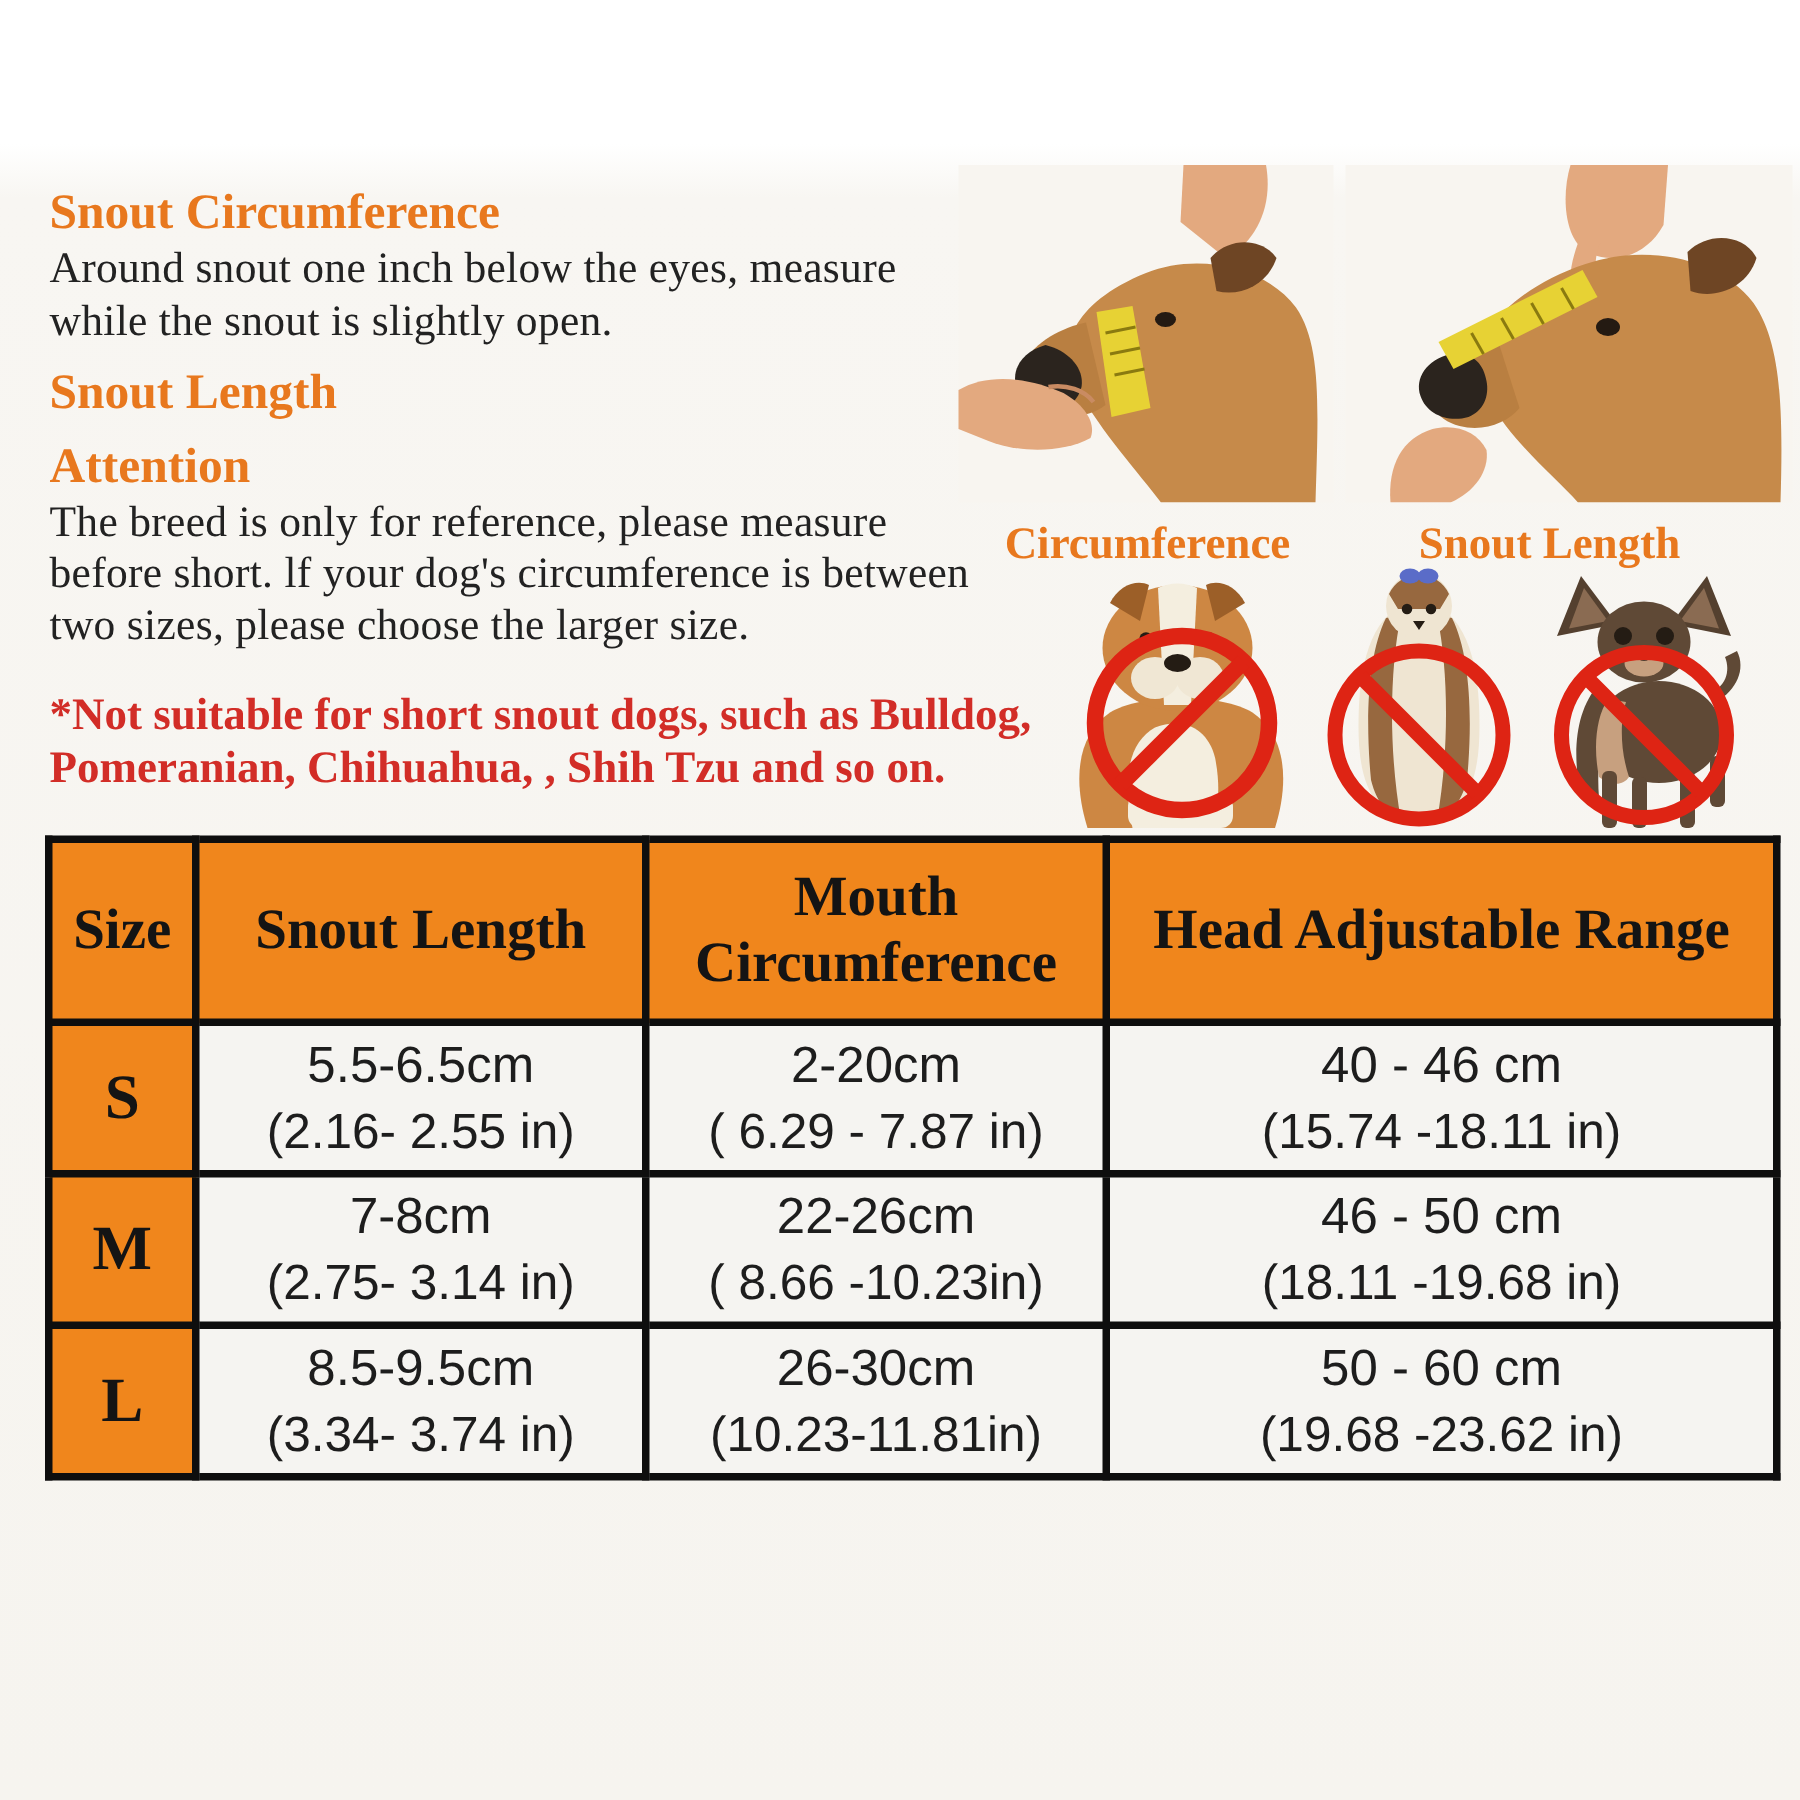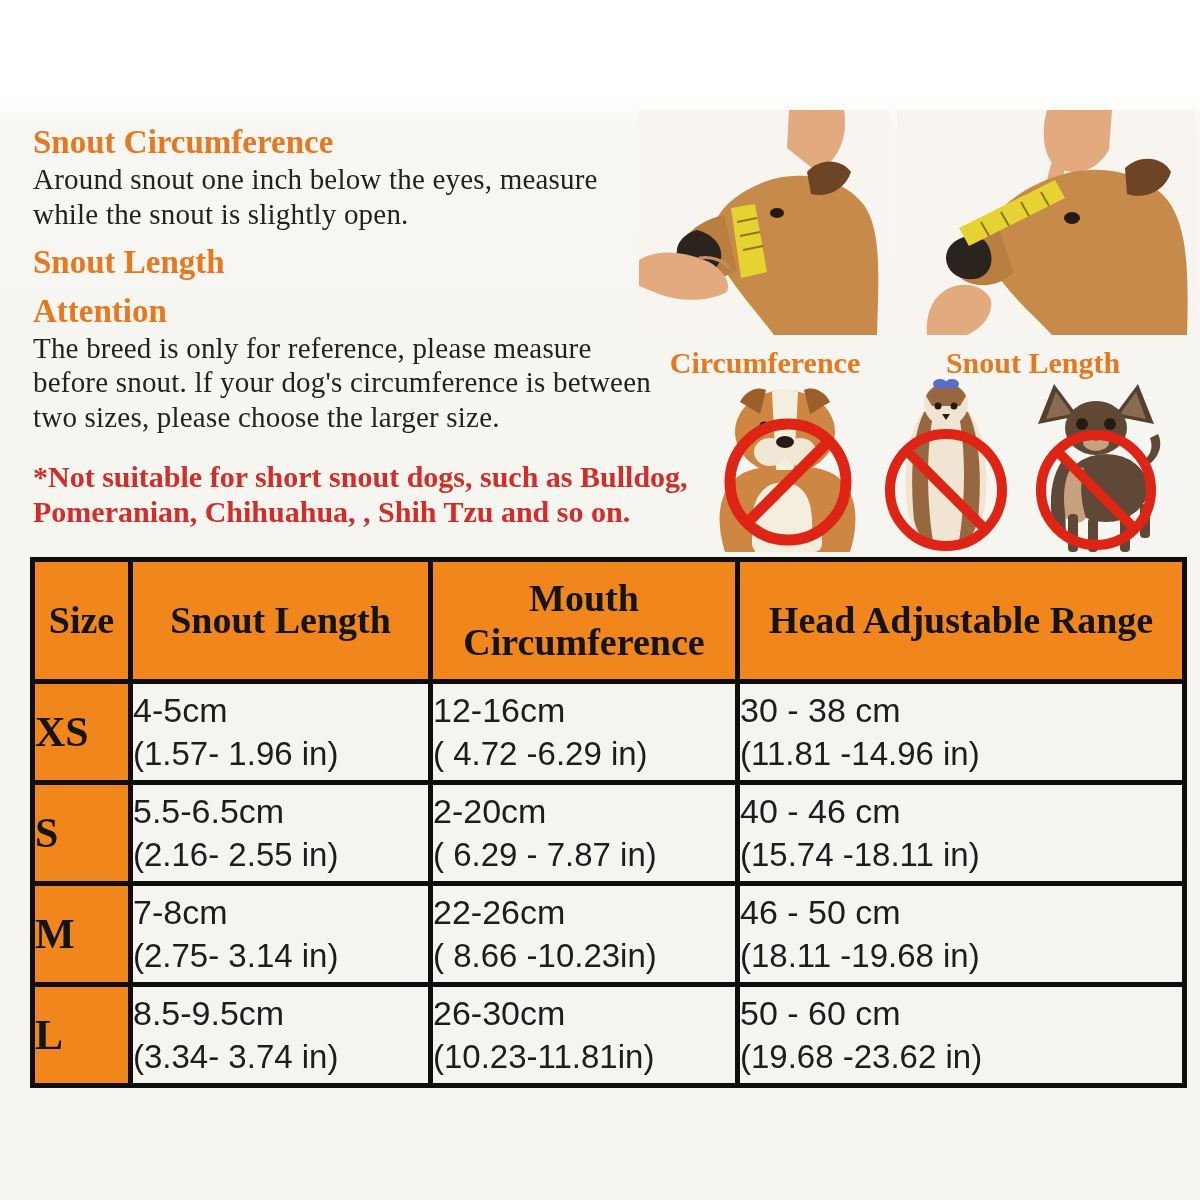--- a/index.html
+++ b/index.html
@@ -25,21 +25,21 @@
     margin-top:24px; width:660px; font-size:30px; font-weight:bold;
     line-height:1.18; color:#d22d27;
   }
   .photo { position:absolute; }
   .photo-label {
     position:absolute; text-align:center; font-size:30px; font-weight:bold; color:#e8781e;margin-top:12px;
   }
   .dog { position:absolute; }
   table.size-chart {
     position:absolute; left:30px; top:557px; width:1152px;
-    border-collapse:collapse; table-layout:fixed; 
+    border-collapse:collapse; table-layout:fixed; text-align:center;
   }
   .size-chart col.c-size  { width:98px;  }
   .size-chart col.c-snout { width:300px; }
   .size-chart col.c-mouth { width:307px; }
   .size-chart col.c-head  { width:447px; }
   .size-chart th, .size-chart td { border:5px solid #0e0e0e; vertical-align:middle; }
   .size-chart thead tr { height:122px; }
   .size-chart tbody tr { height:101px; }
   .size-chart th {
     background:#f0861c; color:#141414; font-size:38px; font-weight:bold; line-height:1.15;
@@ -58,21 +58,21 @@
 <body>
 
 <div class="page">
 
 
   <div class="info">
     <div class="sec-heading">Snout Circumference</div>
     <div class="sec-body">Around snout one inch below the eyes, measure while the snout is slightly open.</div>
     <div class="sec-heading">Snout Length</div>
     <div class="sec-heading">Attention</div>
-    <div class="sec-body">The breed is only for reference, please measure before snout. lf your dog's circumference is between two sizes, please choose the larger size.</div>
+    <div class="sec-body">The breed is only for reference, please measure before short. lf your dog's circumference is between two sizes, please choose the larger size.</div>
     <div class="warning">*Not suitable for short snout dogs, such as Bulldog, Pomeranian, Chihuahua, , Shih Tzu and so on.</div>
   </div>
 
   <div class="photo" style="left:638px; top:110px;">
     <svg width="252" height="225" viewBox="0 0 250 225">
       <rect width="250" height="225" fill="#f8f5f0"></rect>
       <path d="M150,0 L205,0 C210,28 198,52 178,62 L148,38 Z" fill="#e3a97f"></path>
       <path d="M238,225 C240,160 242,120 225,95 C205,68 160,58 125,72 C100,82 85,95 78,108 C70,122 72,135 80,150 C95,178 120,205 135,225 Z" fill="#c68a4a"></path>
       <path d="M168,62 C180,48 202,48 212,62 C206,80 188,88 172,84 Z" fill="#6e4524"></path>
       <path d="M85,105 C70,108 50,118 44,132 C40,144 46,158 58,164 C72,170 88,168 98,160 Z" fill="#b97f41"></path>
@@ -192,35 +192,20 @@
     <thead>
       <tr>
         <th>Size</th>
         <th>Snout Length</th>
         <th>Mouth Circumference</th>
         <th>Head Adjustable Range</th>
       </tr>
     </thead>
     <tbody>
       <tr>
-        <td class="size-cell">XS</td>
-        <td class="data-cell">
-          <div class="cm">4-5cm</div>
-          <div class="in">(1.57- 1.96 in)</div>
-        </td>
-        <td class="data-cell">
-          <div class="cm">12-16cm</div>
-          <div class="in">( 4.72 -6.29 in)</div>
-        </td>
-        <td class="data-cell">
-          <div class="cm">30 - 38 cm</div>
-          <div class="in">(11.81 -14.96 in)</div>
-        </td>
-      </tr>
-      <tr>
         <td class="size-cell">S</td>
         <td class="data-cell">
           <div class="cm">5.5-6.5cm</div>
           <div class="in">(2.16- 2.55 in)</div>
         </td>
         <td class="data-cell">
           <div class="cm">2-20cm</div>
           <div class="in">( 6.29 - 7.87 in)</div>
         </td>
         <td class="data-cell">

